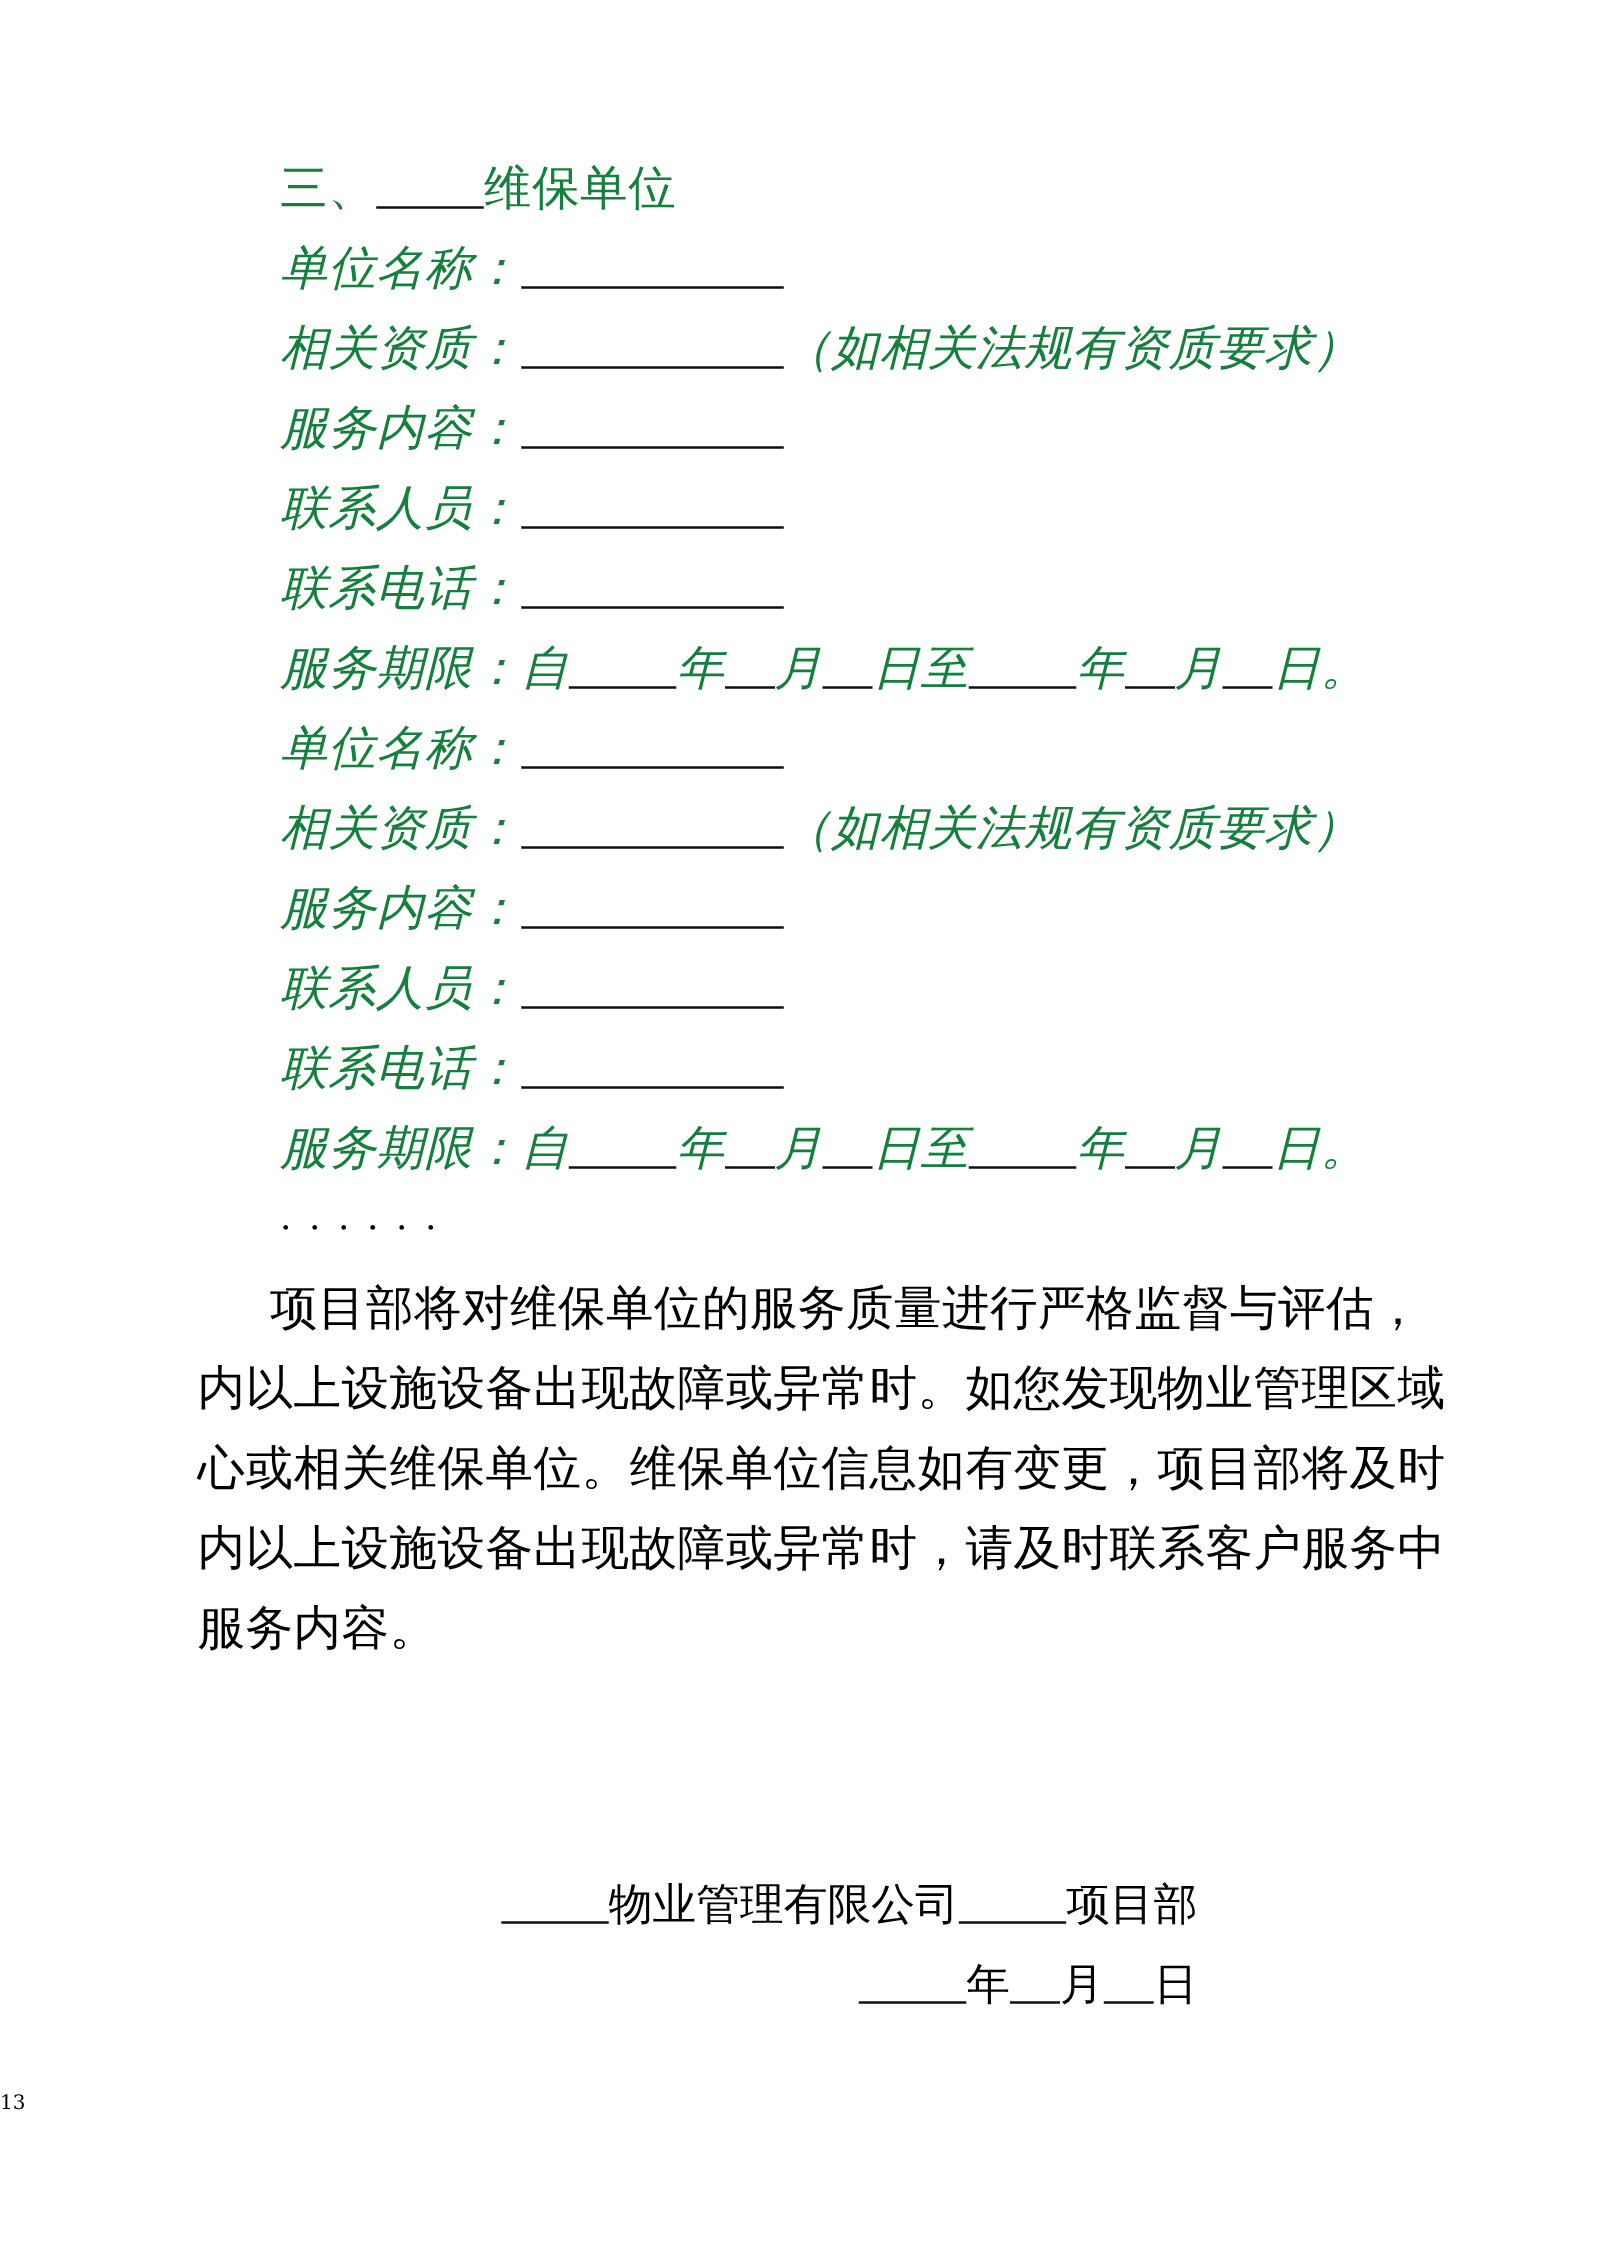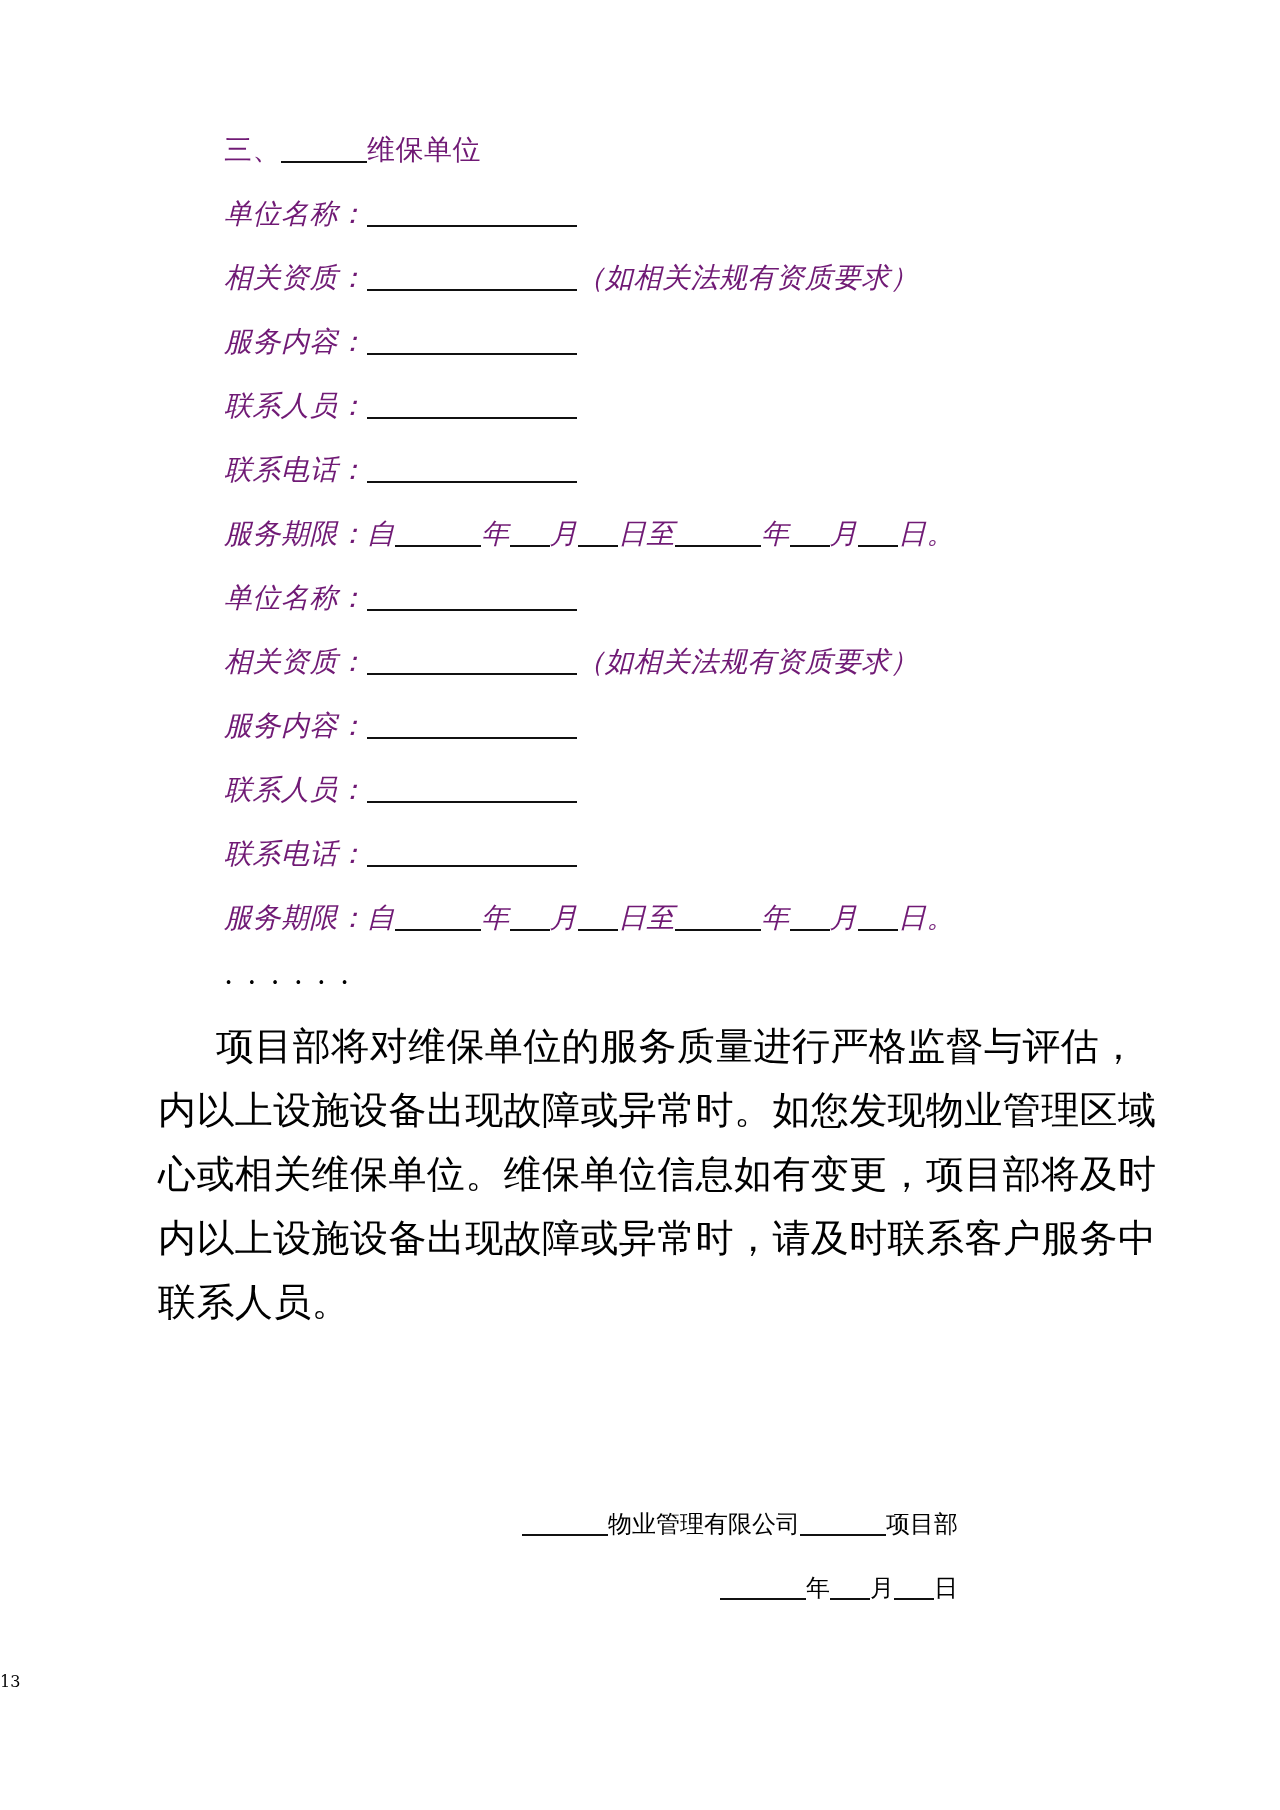--- a/index.html
+++ b/index.html
@@ -25,25 +25,25 @@
 
   
   .content {
     position: absolute;
     left: 158px;
     top: 118px;
     width: 800px;
   }
 
   .line {
-    font-size: 28px;
+    font-size: 38px;
     line-height: 64px;
     letter-spacing: 0.5px;
     white-space: nowrap;
-    color: #701a75;
+    color: #15803d;
   }
 
   
   .heading {
     padding-left: 66px;
   }
 
   
   .field {
     padding-left: 66px;
@@ -85,21 +85,21 @@
 
   
   .sign-block {
     position: absolute;
     left: 158px;
     top: 1492px;
     width: 800px;
     text-align: right;
   }
   .sign-line {
-    font-size: 24px;
+    font-size: 35px;
     line-height: 64px;
     white-space: nowrap;
   }
   .pn-wrap {
     position: absolute;
     left: 0;
     right: 0;
     top: 1672px;
     text-align: left;
   }
@@ -164,21 +164,21 @@
       <span>服务期限：</span><span>自</span><span class="rule rule-year"></span><span>年</span><span class="rule rule-md"></span><span>月</span><span class="rule rule-md"></span><span>日</span><span>至</span><span class="rule rule-year"></span><span>年</span><span class="rule rule-md"></span><span>月</span><span class="rule rule-md"></span><span>日</span><span>。</span>
     </div>
 
     <div class="dots">······</div>
 
     <div class="para">
       <div class="para-line"><span class="indent"></span><span>项目部将对维保单位的服务质量进行严格监督与评估，</span></div>
       <div class="para-line">内以上设施设备出现故障或异常时。如您发现物业管理区域</div>
       <div class="para-line">心或相关维保单位。维保单位信息如有变更，项目部将及时</div>
       <div class="para-line">内以上设施设备出现故障或异常时，请及时联系客户服务中</div>
-      <div class="para-line">联系人员。</div>
+      <div class="para-line">服务内容。</div>
     </div>
 
   </div>
 
   <div class="sign-block">
     <div class="sign-line">
       <span class="rule rule-sign"></span><span>物业管理有限公司</span><span class="rule rule-sign"></span><span>项目部</span>
     </div>
     <div class="sign-line">
       <span class="rule rule-year"></span><span>年</span><span class="rule rule-md"></span><span>月</span><span class="rule rule-md"></span><span>日</span>

